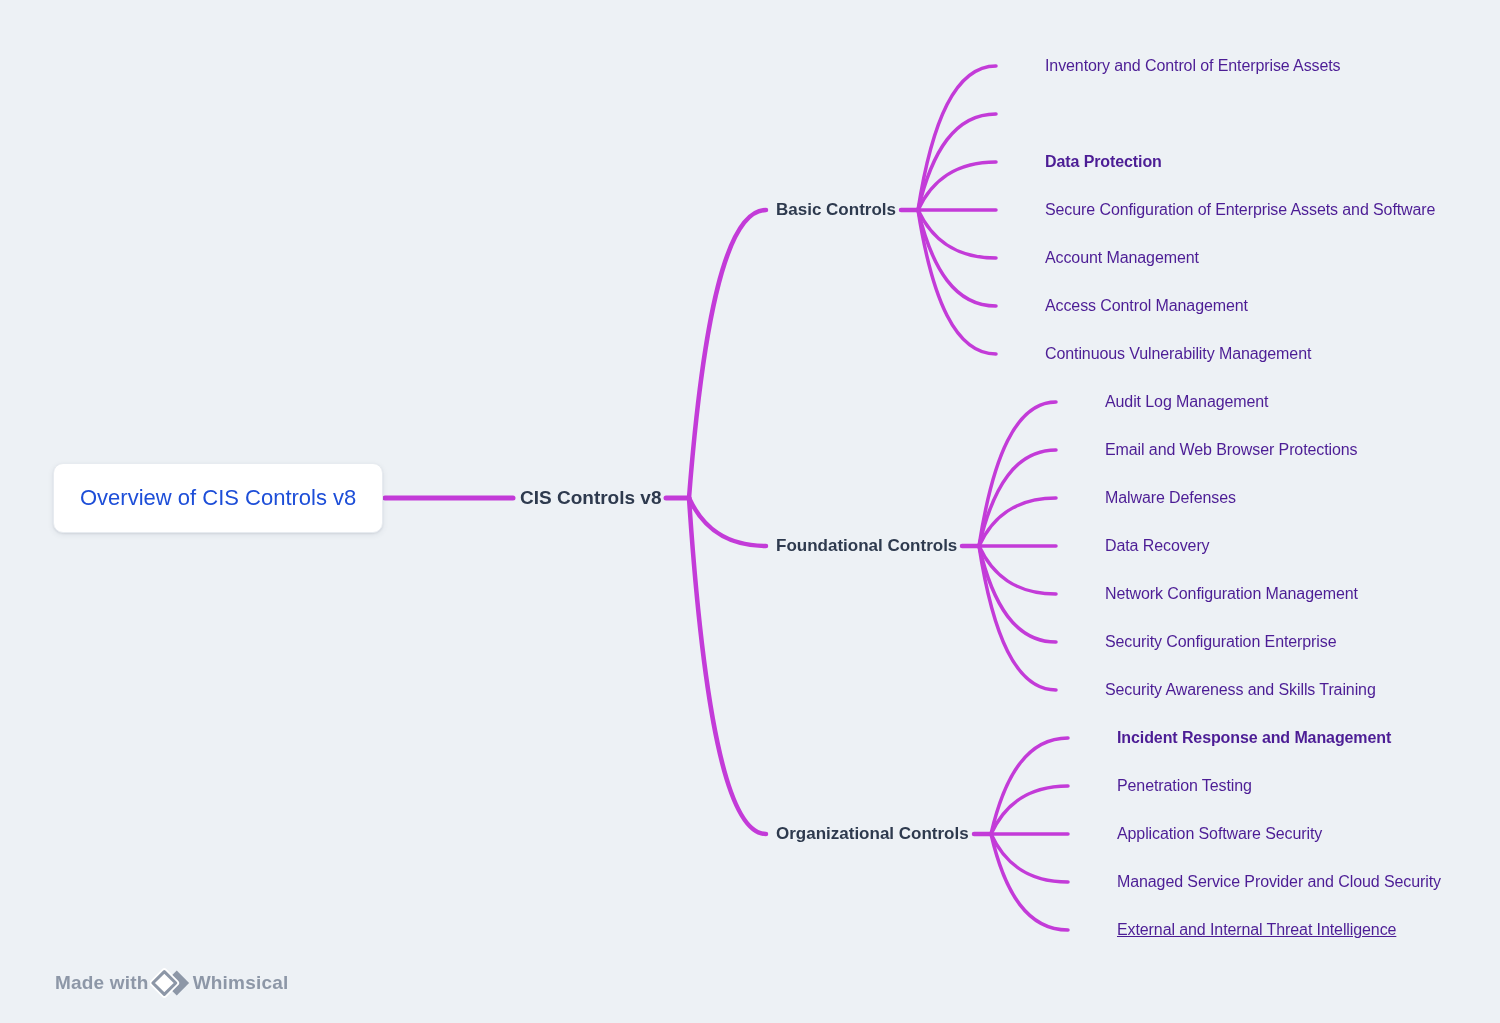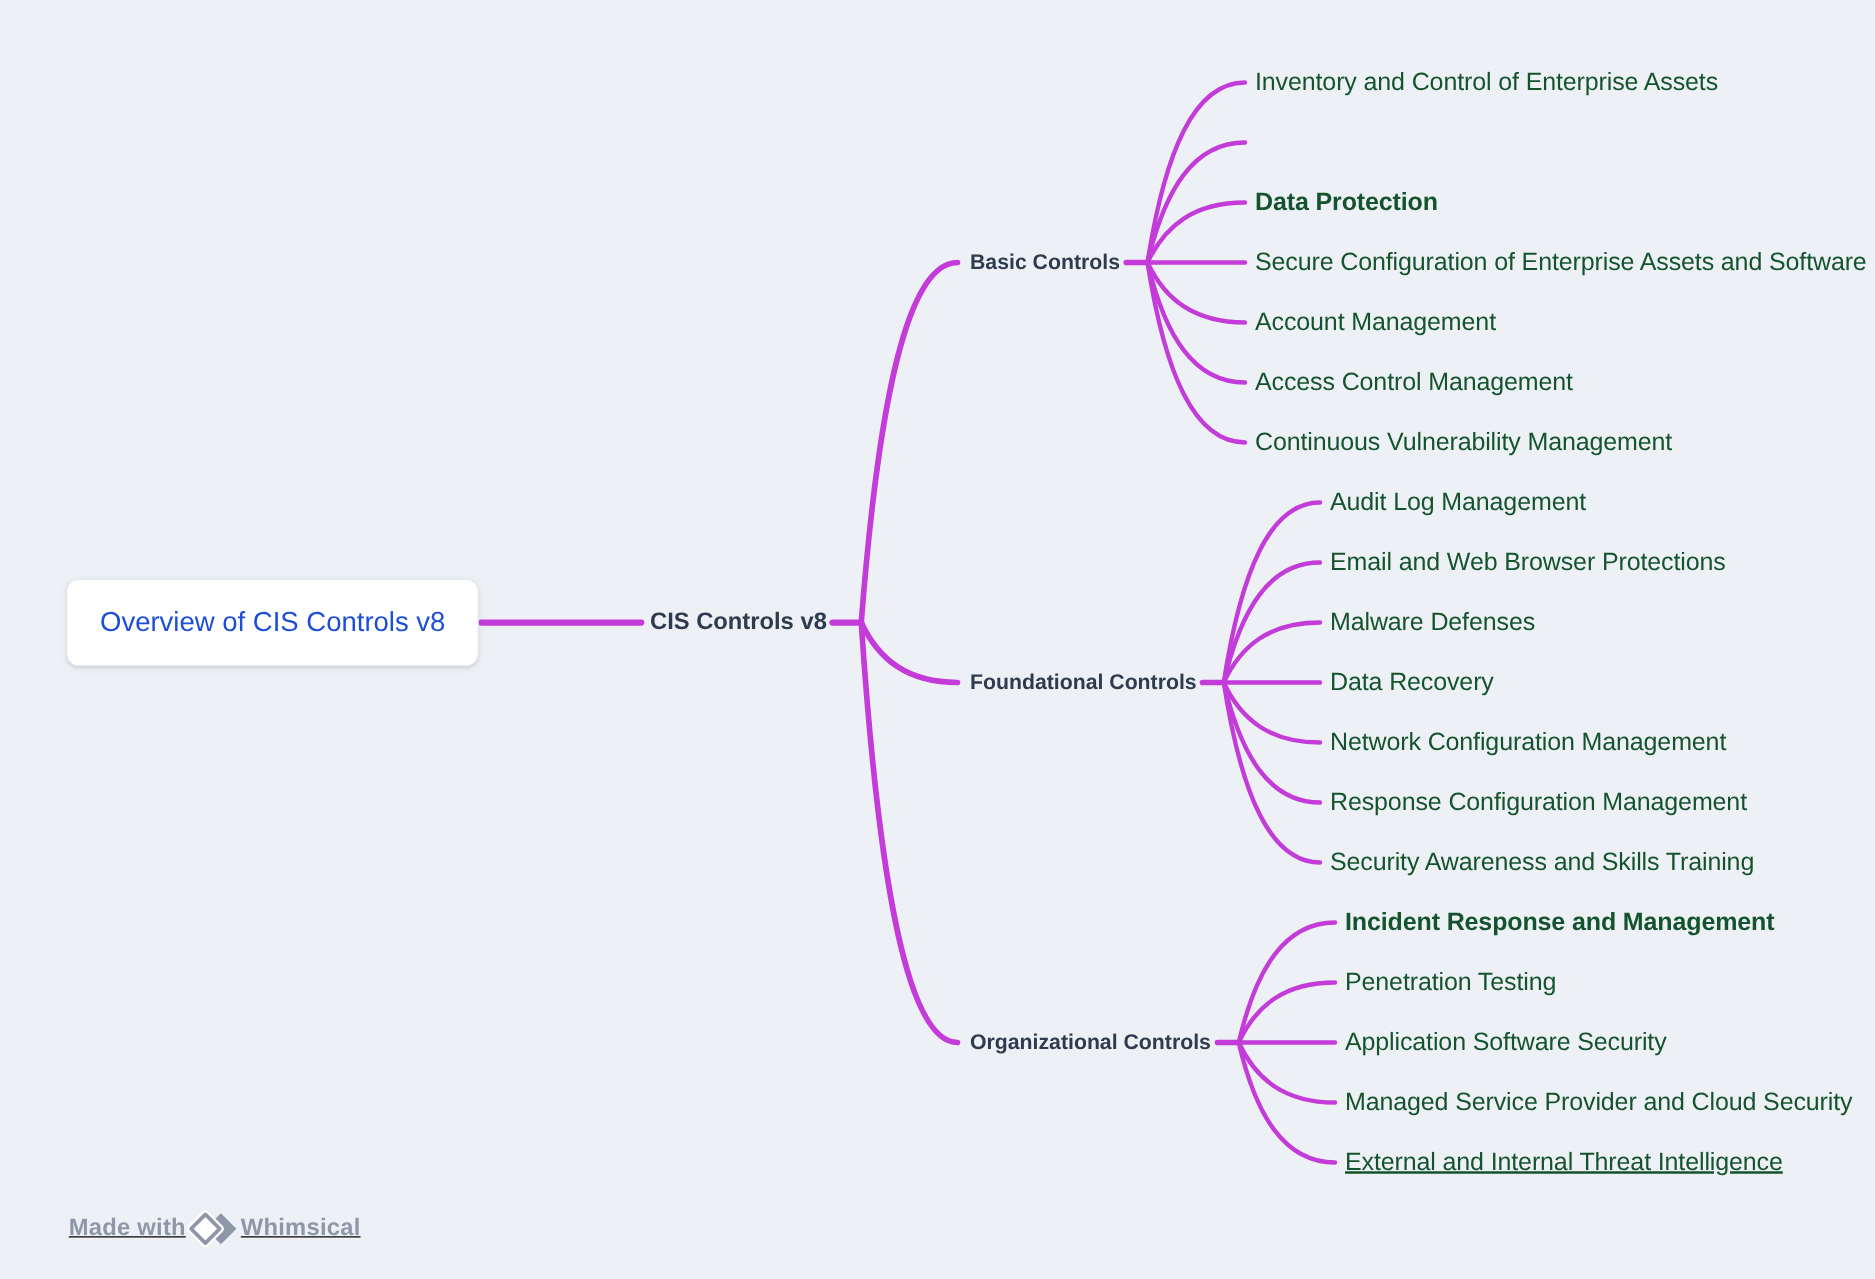--- a/index.html
+++ b/index.html
@@ -35,32 +35,32 @@
   }
   .branch-label{
     font-size:17px;
     font-weight:bold;
     color:#2e3a4e;
     text-shadow:0 0 3px #edf1f5;
     line-height:24px;
     cursor:pointer;
   }
   .leaf-label{
-    font-size:20px;
-    color:#14532d;
+    font-size:16px;
+    color:#4c1d95;
     line-height:24px;
     letter-spacing:-0.1px;
     cursor:pointer;
+    margin-left:41px;
   }
   .footer{
     position:absolute;
     left:55px;top:962px;height:42px;
     display:flex;align-items:center;gap:1px;
     z-index:1;
-    text-decoration:underline;
   }
   .footer-text{
     font-size:19px;
     font-weight:bold;
     color:#8d97a7;
     letter-spacing:0.2px;
   }
 </style>
 </head>
 <body>
@@ -110,21 +110,21 @@
   <div class="node vcenter leaf-label" style="left:1004px;top:210px;">Secure Configuration of Enterprise Assets and Software</div>
   <div class="node vcenter leaf-label" style="left:1004px;top:258px;">Account Management</div>
   <div class="node vcenter leaf-label" style="left:1004px;top:306px;">Access Control Management</div>
   <div class="node vcenter leaf-label" style="left:1004px;top:354px;">Continuous Vulnerability Management</div>
 
   <div class="node vcenter leaf-label" style="left:1064px;top:402px;">Audit Log Management</div>
   <div class="node vcenter leaf-label" style="left:1064px;top:450px;">Email and Web Browser Protections</div>
   <div class="node vcenter leaf-label" style="left:1064px;top:498px;">Malware Defenses</div>
   <div class="node vcenter leaf-label" style="left:1064px;top:546px;">Data Recovery</div>
   <div class="node vcenter leaf-label" style="left:1064px;top:594px;">Network Configuration Management</div>
-  <div class="node vcenter leaf-label" style="left:1064px;top:642px;">Response Configuration Management</div>
+  <div class="node vcenter leaf-label" style="left:1064px;top:642px;">Security Configuration Enterprise</div>
   <div class="node vcenter leaf-label" style="left:1064px;top:690px;">Security Awareness and Skills Training</div>
 
   <div class="node vcenter leaf-label" style="left:1076px;top:738px;font-weight:bold;">Incident Response and Management</div>
   <div class="node vcenter leaf-label" style="left:1076px;top:786px;">Penetration Testing</div>
   <div class="node vcenter leaf-label" style="left:1076px;top:834px;">Application Software Security</div>
   <div class="node vcenter leaf-label" style="left:1076px;top:882px;">Managed Service Provider and Cloud Security</div>
   <div class="node vcenter leaf-label" style="left:1076px;top:930px;text-decoration:underline;">External and Internal Threat Intelligence</div>
 
   <div class="footer">
     <span class="footer-text">Made with</span>

